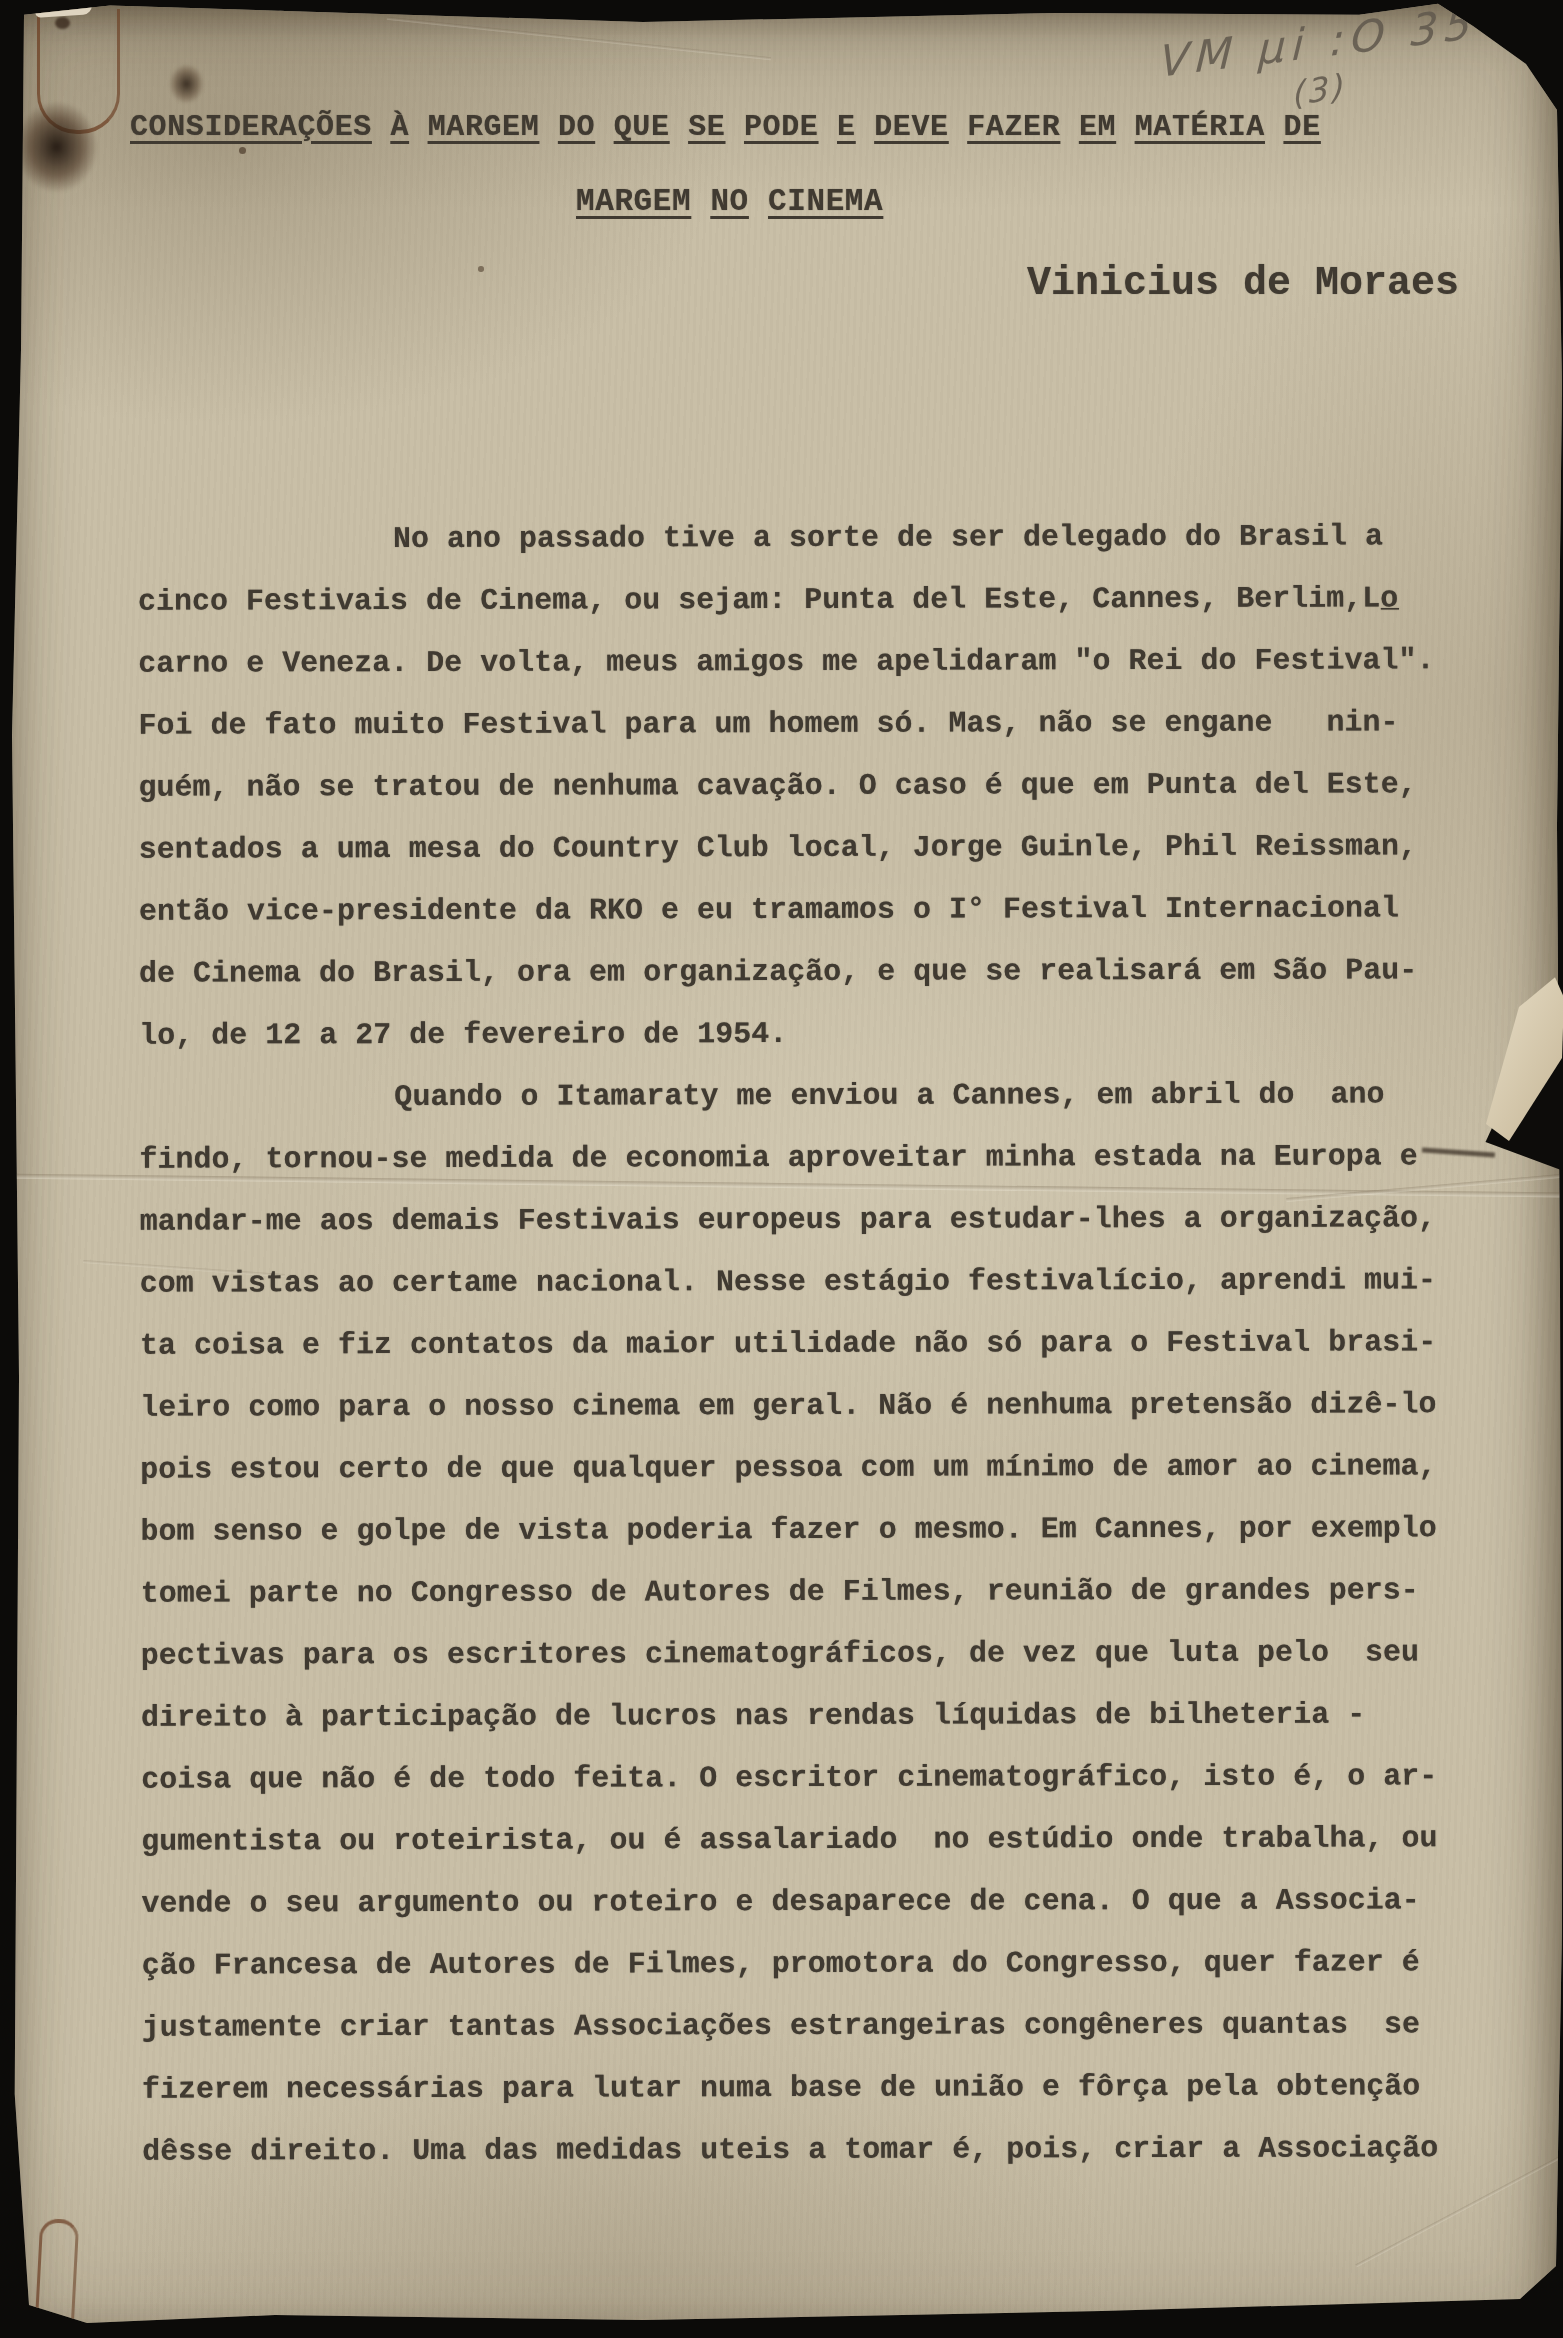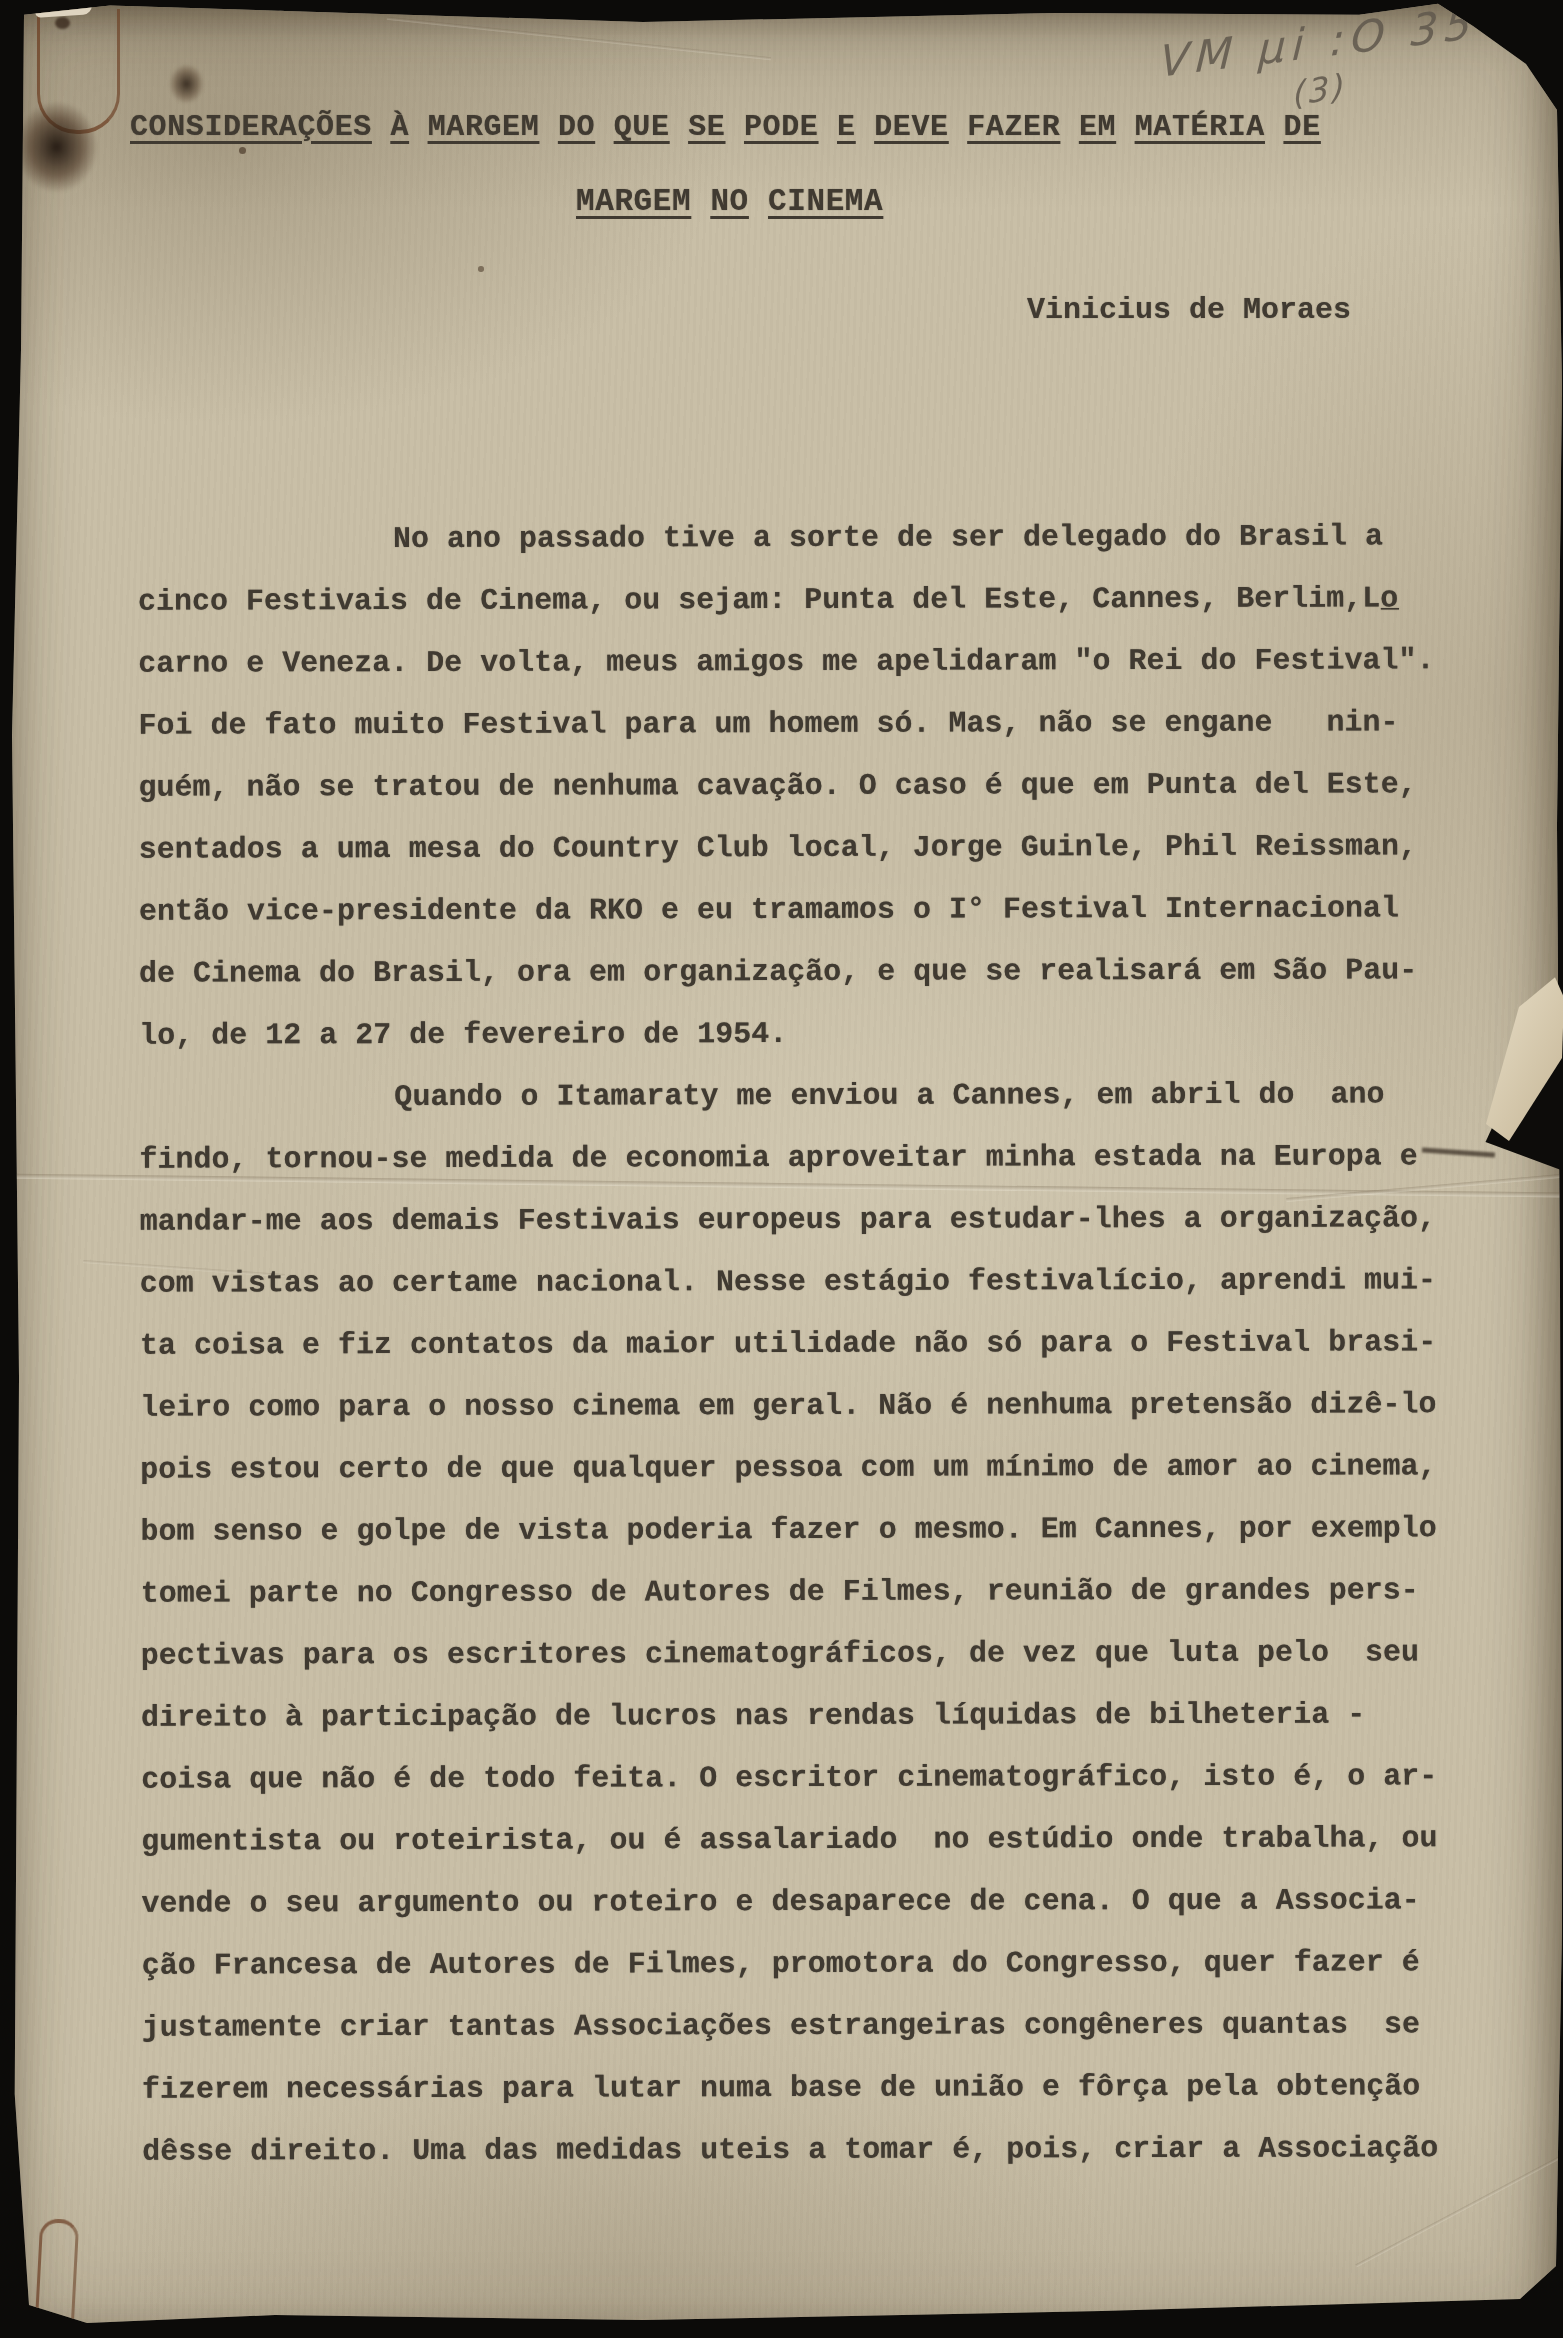--- a/index.html
+++ b/index.html
@@ -62,21 +62,21 @@
     background:linear-gradient(118deg,#e4dac2 20%,#cfc1a4 70%,#b8a覆88 100%);
     background:linear-gradient(118deg,#e4dac2 20%,#cfc1a4 70%,#b9aa8c 100%);
     clip-path:polygon(53px 37px,89px 7.3px,98px 27.5px,96px 88px,43px 171px,20px 154px);}
   #flap-crease{position:absolute;left:1422px;top:1150px;width:73px;height:4.6px;
     background:rgba(38,28,18,.65);transform:rotate(4deg);filter:blur(0.9px);}
   
   .tw{color:#403a31;font-weight:700;text-shadow:0 0 1.1px rgba(64,58,49,.6);}
   #title1{position:absolute;left:130px;top:110px;font-size:30px;letter-spacing:0.6px;white-space:pre;}
   #title2{position:absolute;left:576px;top:184px;font-size:31px;letter-spacing:0.6px;white-space:pre;}
   .word-u{text-decoration:underline;text-decoration-thickness:2.8px;text-underline-offset:6.4px;}
-  #byline{position:absolute;left:1027px;top:261px;font-size:30px;white-space:pre;margin-top:32px;}
+  #byline{position:absolute;left:1027px;top:261px;font-size:40px;white-space:pre;}
   #body-text{position:absolute;left:140px;top:507px;font-size:30px;transform:rotate(-.15deg);}
   #body-text .line{white-space:pre;height:62px;line-height:62px;}
   #body-text .line.first{padding-left:255px;}
   
   .pencil{position:absolute;color:rgba(97,89,77,.88);font-family:"DejaVu Sans",sans-serif;
     font-style:italic;font-weight:400;}
   #handnote{left:1159px;top:16.5px;font-size:43px;letter-spacing:6.4px;transform:rotate(-7deg) skewX(-10deg);}
   #handnum{left:1293px;top:70px;font-size:33px;letter-spacing:2.8px;transform:rotate(-9deg) skewX(-8deg);}
 </style>
 </head>

